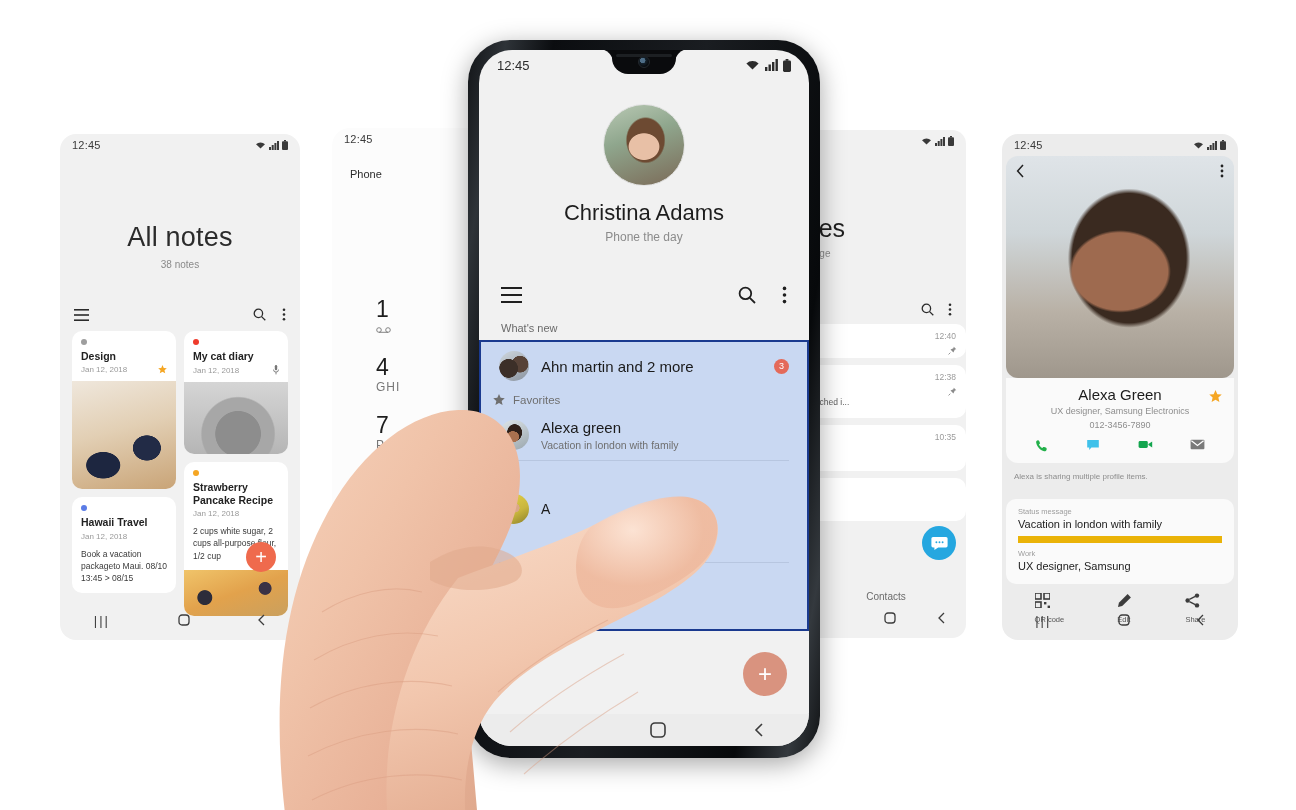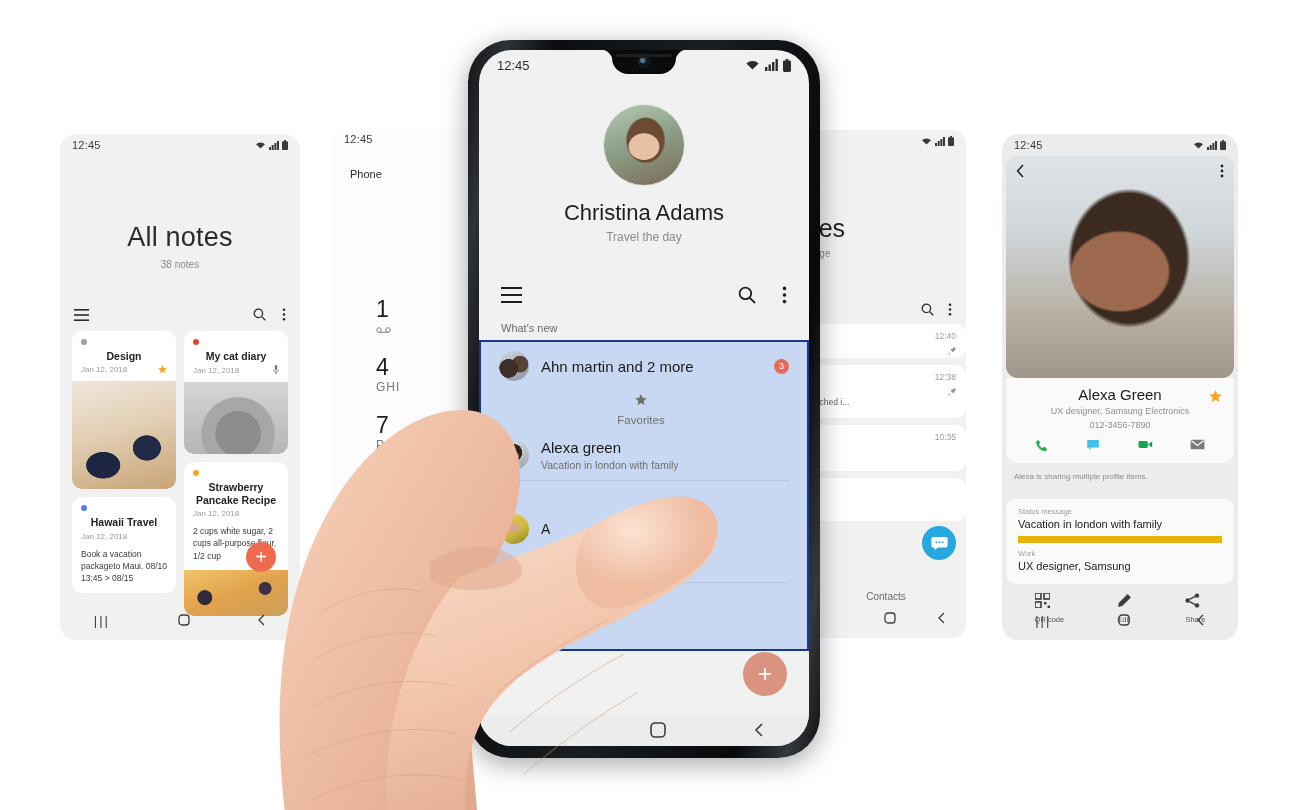--- a/index.html
+++ b/index.html
@@ -39,21 +39,21 @@
   #phone-notes { left: 60px; top: 134px; width: 240px; height: 506px; }
   #phone-notes .flat-screen { background: #f1f1f1; }
   .notes-title-wrap { text-align: center; margin-top: 66px; }
   .notes-title { font-size: 27px; color: #2b2b2b; font-weight: 400; letter-spacing: .2px;}
   .notes-sub { font-size: 10px; color: #8a8a8a; margin-top: 6px; }
   .notes-toolbar { display:flex; align-items:center; margin: 38px 14px 0 14px; }
   .notes-toolbar .right { margin-left:auto; display:flex; gap:16px; align-items:center;}
   .cards { display: flex; gap: 8px; padding: 10px 12px 0 12px; }
   .col { width: 50%; display: flex; flex-direction: column; gap: 8px; }
   .card { background:#fff; border-radius: 10px; overflow:hidden; }
-  .card-head { padding: 8px 9px 7px 9px; text-align: center; }
+  .card-head { padding: 8px 9px 7px 9px; }
   .dot { width:6px; height:6px; border-radius:50%; display:block; margin-bottom:5px;}
   .card-title { font-size: 10.5px; font-weight: bold; color:#222; line-height:1.18;}
   .card-meta { display:flex; align-items:center; margin-top:3px;}
   .card-date { font-size:8px; color:#9a9a9a;}
   .card-meta .mi { margin-left:auto; }
   .card-body { font-size:8.5px; color:#3a3a3a; line-height:1.45; padding:0 9px 8px 9px;}
   .ph { width:100%; display:block; }
   .ph-shoes { height:108px; background:
       radial-gradient(ellipse 40% 30% at 30% 78%, #1d2640 0 40%, transparent 42%),
       radial-gradient(ellipse 30% 26% at 72% 62%, #222b46 0 44%, transparent 46%),
@@ -190,21 +190,21 @@
   .av-a { background:
       radial-gradient(ellipse 30% 26% at 50% 46%, #d9a888 0 60%, transparent 64%),
       linear-gradient(150deg,#e7d44a 0%, #c9b63d 60%, #8a7f2b 100%);}
   .hl-name { font-size:15px; color:#1b1b1b; }
   .hl-name.small { font-size:14px; }
   .hl-desc { font-size:10.5px; color:#6f6f6f; margin-top:2px;}
   .badge { margin-left:auto; width:15px; height:15px; border-radius:50%;
            background:#e46a5a; color:#fff; font-size:9px;
            display:flex; align-items:center; justify-content:center;}
   .sec-head { display:flex; align-items:center; gap:8px; padding:4px 18px 4px 12px;
-              font-size:11.5px; color:#6f6f6f;flex-direction:column;}
+              font-size:11.5px; color:#6f6f6f;}
   .divider-row { border-top:1px solid #b7c6e0; margin:0 18px;}
   .alpha { font-size:11px; color:#6b6b6b; padding:7px 0 5px 20px;}
   #main-fab { width:44px; height:44px; right:22px; bottom:50px; background:#d9937f; font-size:24px; font-weight:300; z-index:3;}
   .main-nav { position:absolute; left:0; right:0; bottom:0; height:32px;
     background:#ececec; display:flex; align-items:center; justify-content:space-around; }
   .trailing-line { font-size:11px; color:#5d5d5d; padding:16px 0 0 24px;}
 
   
   #hand { position:absolute; left:262px; top:262px; width:470px; height:560px; z-index:40;
           pointer-events:none; }
@@ -668,21 +668,21 @@
                 <svg width="8" height="13" viewBox="0 0 8 13">
                   <rect x="2.6" y="0" width="2.8" height="1.8" fill="#2c2c2c"></rect>
                   <rect x="0" y="1.5" width="8" height="11.5" rx="1.4" fill="#2c2c2c"></rect>
                 </svg>
               </span>
           </span>
         </div>
 
         <div class="avatar-big"></div>
         <div class="main-name">Christina  Adams</div>
-        <div class="main-sub">Travel the day</div>
+        <div class="main-sub">Phone the day</div>
 
         <div class="main-toolbar">
           <span class="ic">
               <svg width="21" height="16" viewBox="0 0 21 16">
                 <rect y="0" width="21" height="2" fill="#1f1f1f"></rect>
                 <rect y="7" width="21" height="2" fill="#1f1f1f"></rect>
                 <rect y="14" width="21" height="2" fill="#1f1f1f"></rect>
               </svg>
             </span>
           <span class="right">

